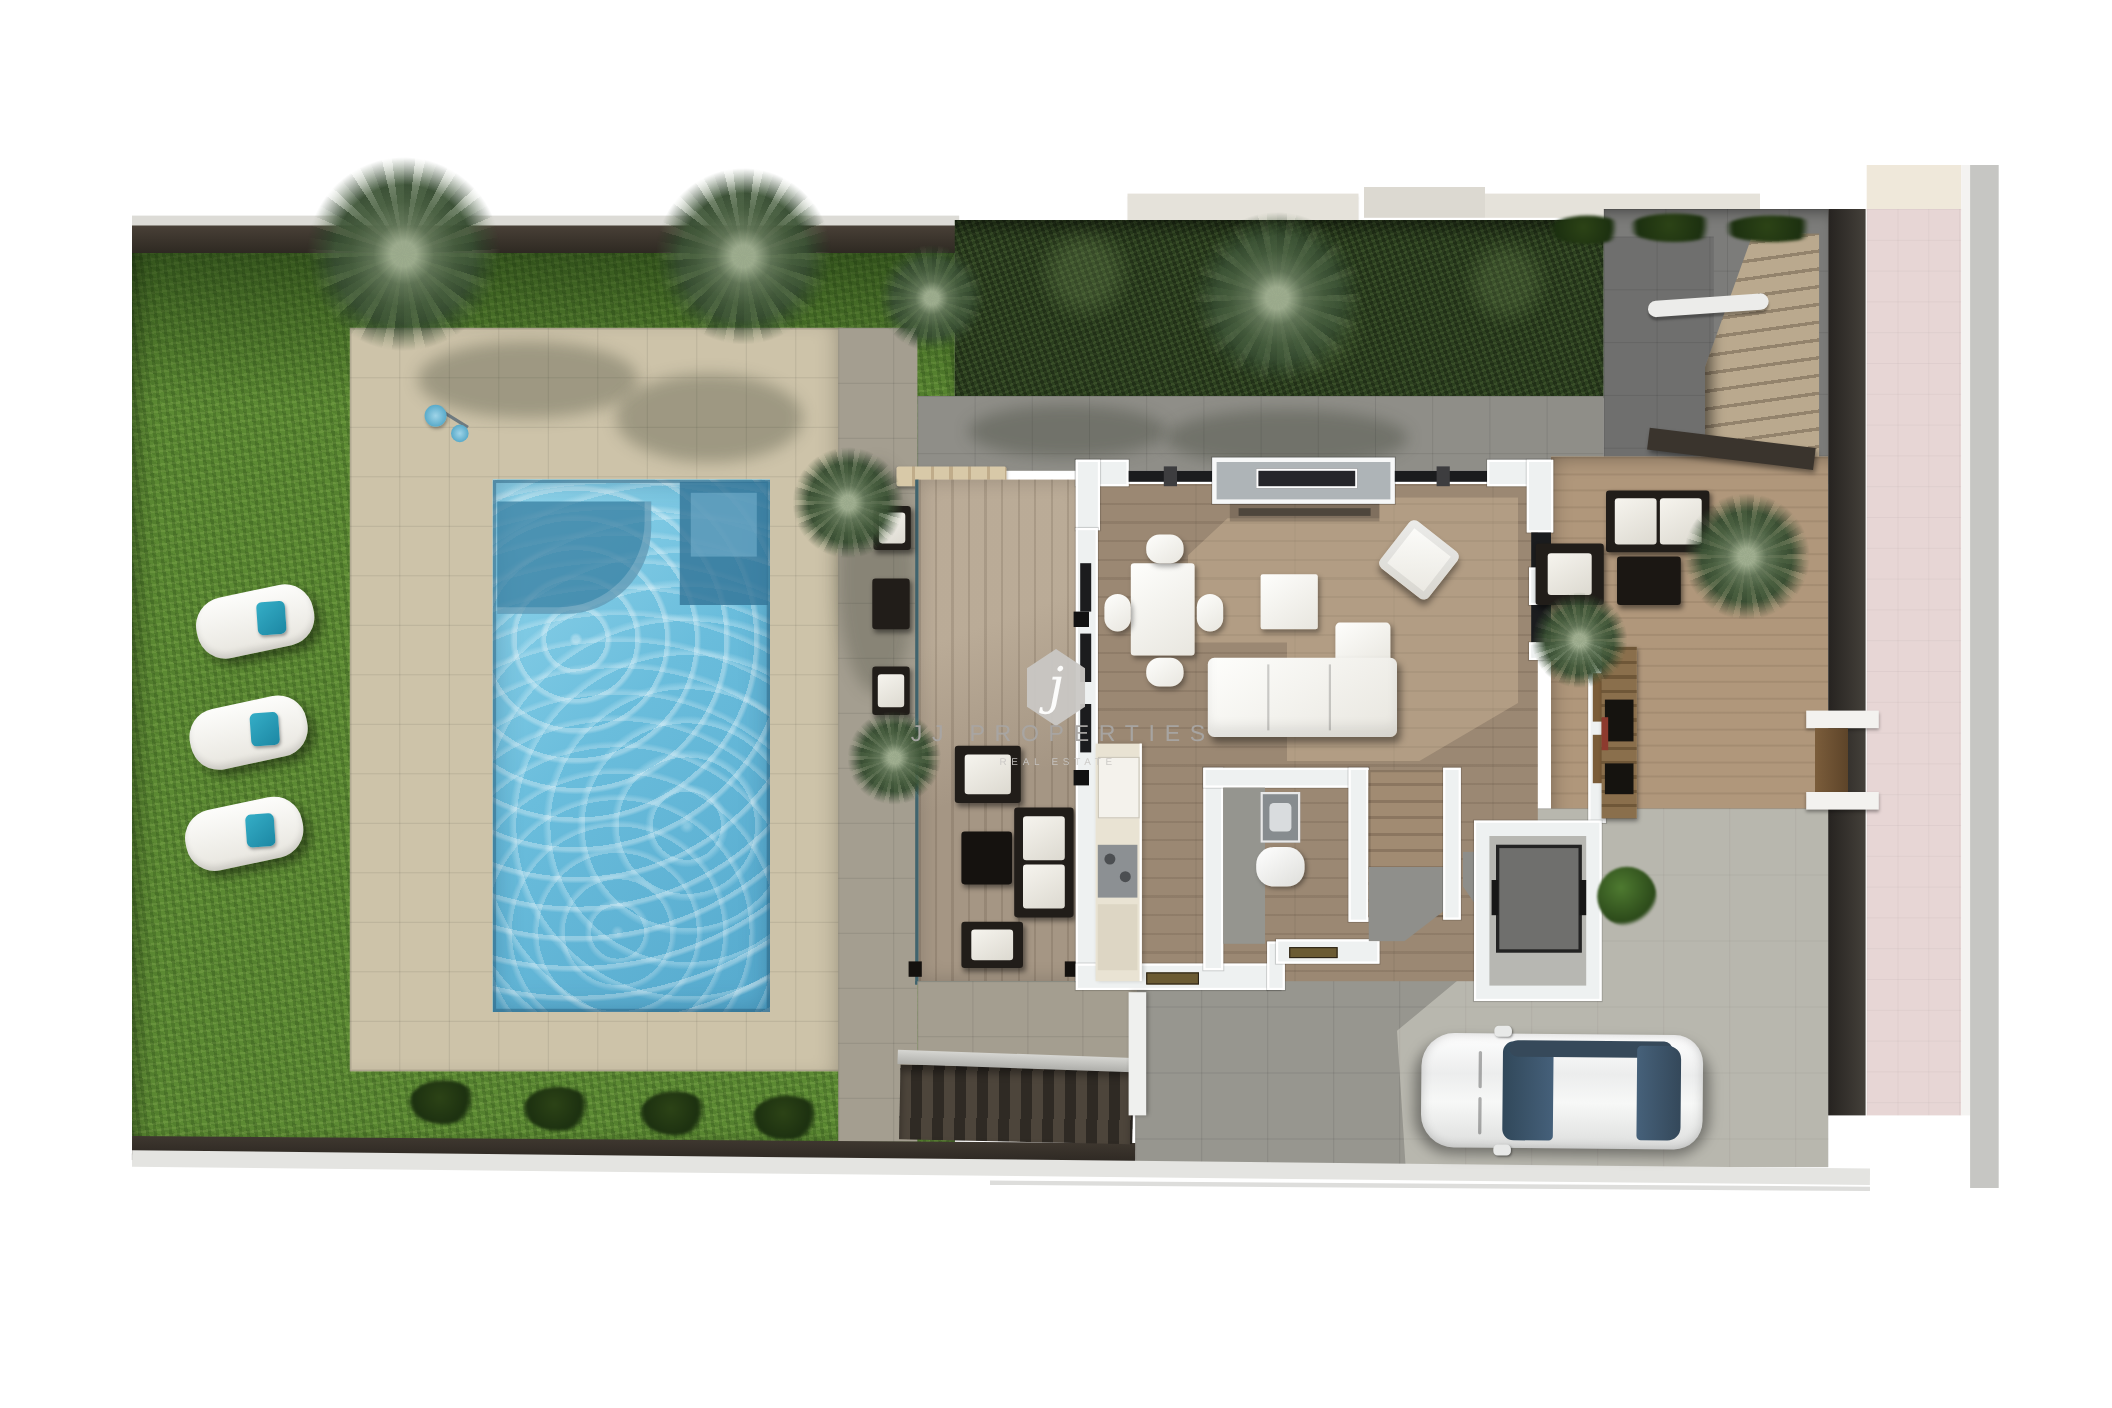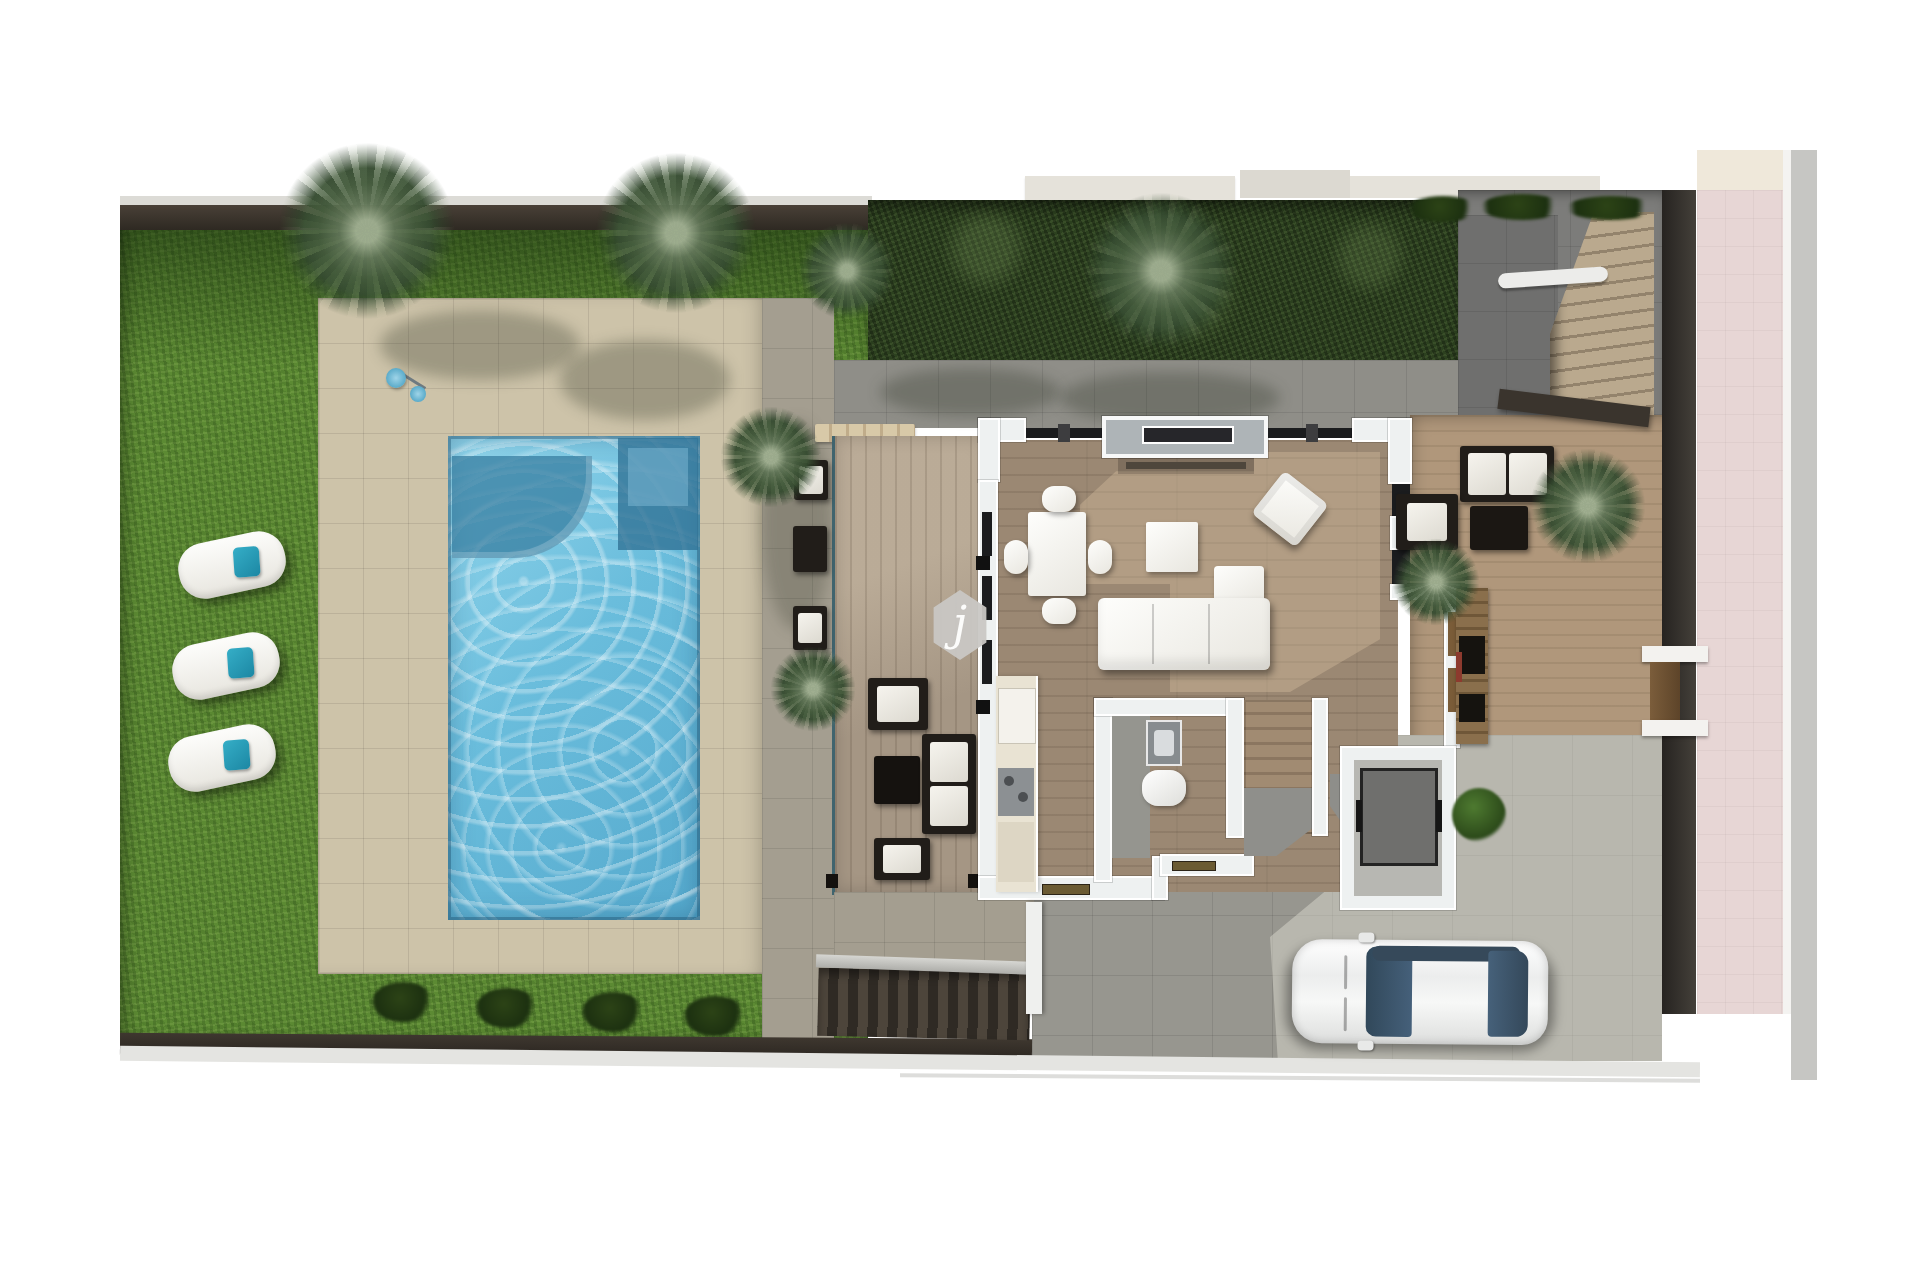--- a/index.html
+++ b/index.html
@@ -287,14 +287,18 @@
   <div class="palm" style="left:1082px;top:192px;width:158px;height:158px;"></div>
   <div class="palm" style="left:798px;top:222px;width:98px;height:98px;"></div>
   <div class="palm" style="left:720px;top:406px;width:102px;height:102px;"></div>
   <div class="palm" style="left:1530px;top:448px;width:116px;height:116px;"></div>
   <div class="palm" style="left:1392px;top:538px;width:88px;height:88px;"></div>
   <div class="palm" style="left:770px;top:646px;width:86px;height:86px;"></div>
 
   <div class="abs wm-hex" style="left:930px;top:590px;width:60px;height:70px;">
     <span>j</span>
   </div>
+  <div class="abs" style="left:828px;top:656px;width:268px;">
+    <div class="wm-brand">JJ PROPERTIES</div>
+    <div class="wm-tag">REAL ESTATE</div>
+  </div>
 
 </div>
 
 </body></html>

